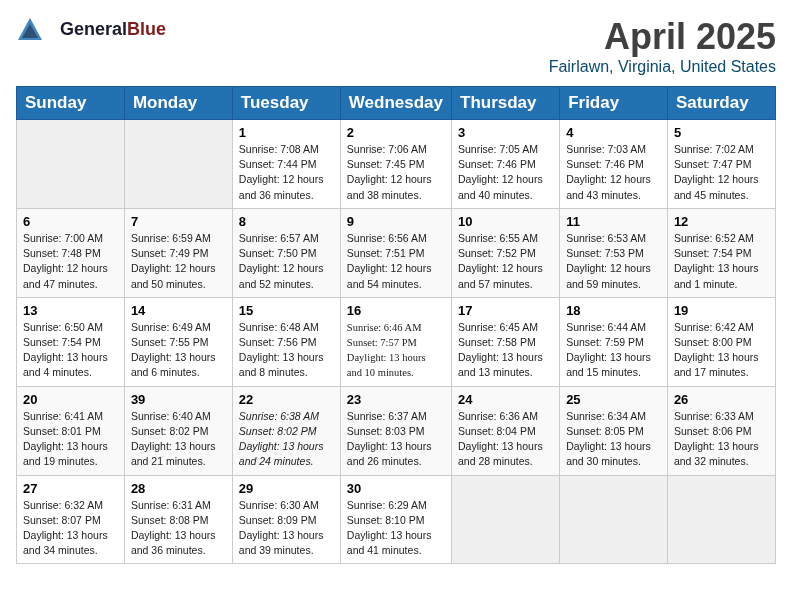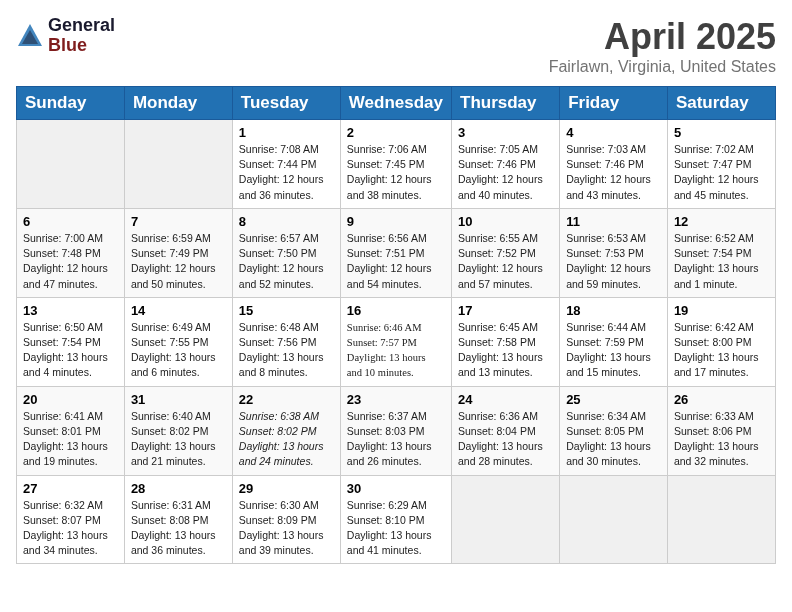--- a/index.html
+++ b/index.html
@@ -15,22 +15,23 @@
       justify-content: space-between;
       align-items: flex-start;
       margin-bottom: 10px;
     }
     .logo {
       display: flex;
       align-items: center;
     }
     .logo-text {
       display: flex;
-      flex-direction: column;
+      flex-direction: row;
       line-height: 1.1;
+      margin-left: 12px;
     }
     .logo-general {
       font-size: 18px;
       font-weight: bold;
       color: #1a1a2e;
     }
     .logo-blue {
       font-size: 18px;
       font-weight: bold;
       color: #7f1d1d;
@@ -43,21 +44,21 @@
     .title-block {
       text-align: right;
     }
     .main-title {
       font-size: 36px;
       font-weight: bold;
       color: #404040;
     }
     .subtitle {
       font-size: 16px;
-      color: #737373;
+      color: #0c4a6e;
     }
     table {
       width: 100%;
       border-collapse: collapse;
       font-size: 11px;
     }
     thead tr th {
       background: #2271b3;
       color: #fff;
       text-align: left;
@@ -268,21 +269,21 @@
       </tr>
       <tr>
         <td>
           <span class="day-num">20</span>
           <div class="day-info" style="white-space: pre-line;">Sunrise: 6:41 AM
 Sunset: 8:01 PM
 Daylight: 13 hours
 and 19 minutes.</div>
         </td>
         <td>
-          <span class="day-num">31</span>
+          <span class="day-num">39</span>
           <div class="day-info" style="white-space: pre-line;">Sunrise: 6:40 AM
 Sunset: 8:02 PM
 Daylight: 13 hours
 and 21 minutes.</div>
         </td>
         <td>
           <span class="day-num">22</span>
           <div class="day-info" style="white-space: pre-line; font-style: italic;">Sunrise: 6:38 AM
 Sunset: 8:02 PM
 Daylight: 13 hours

